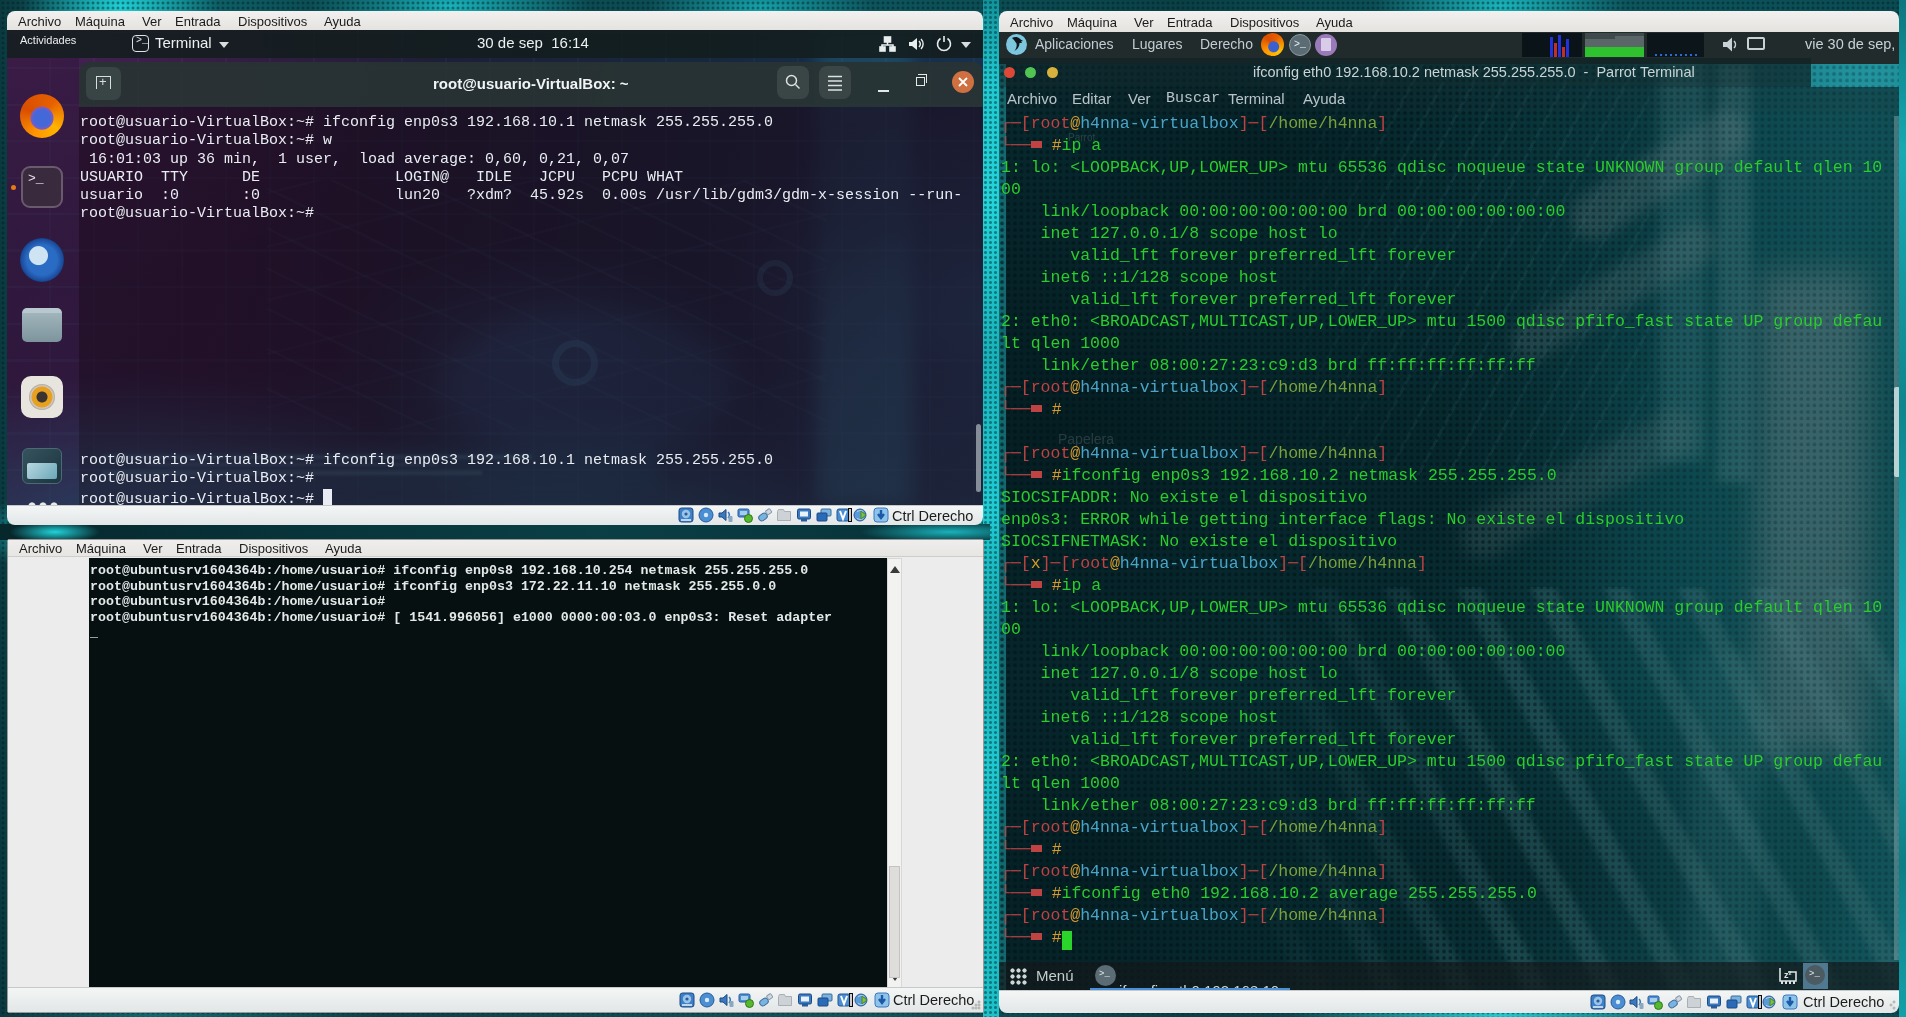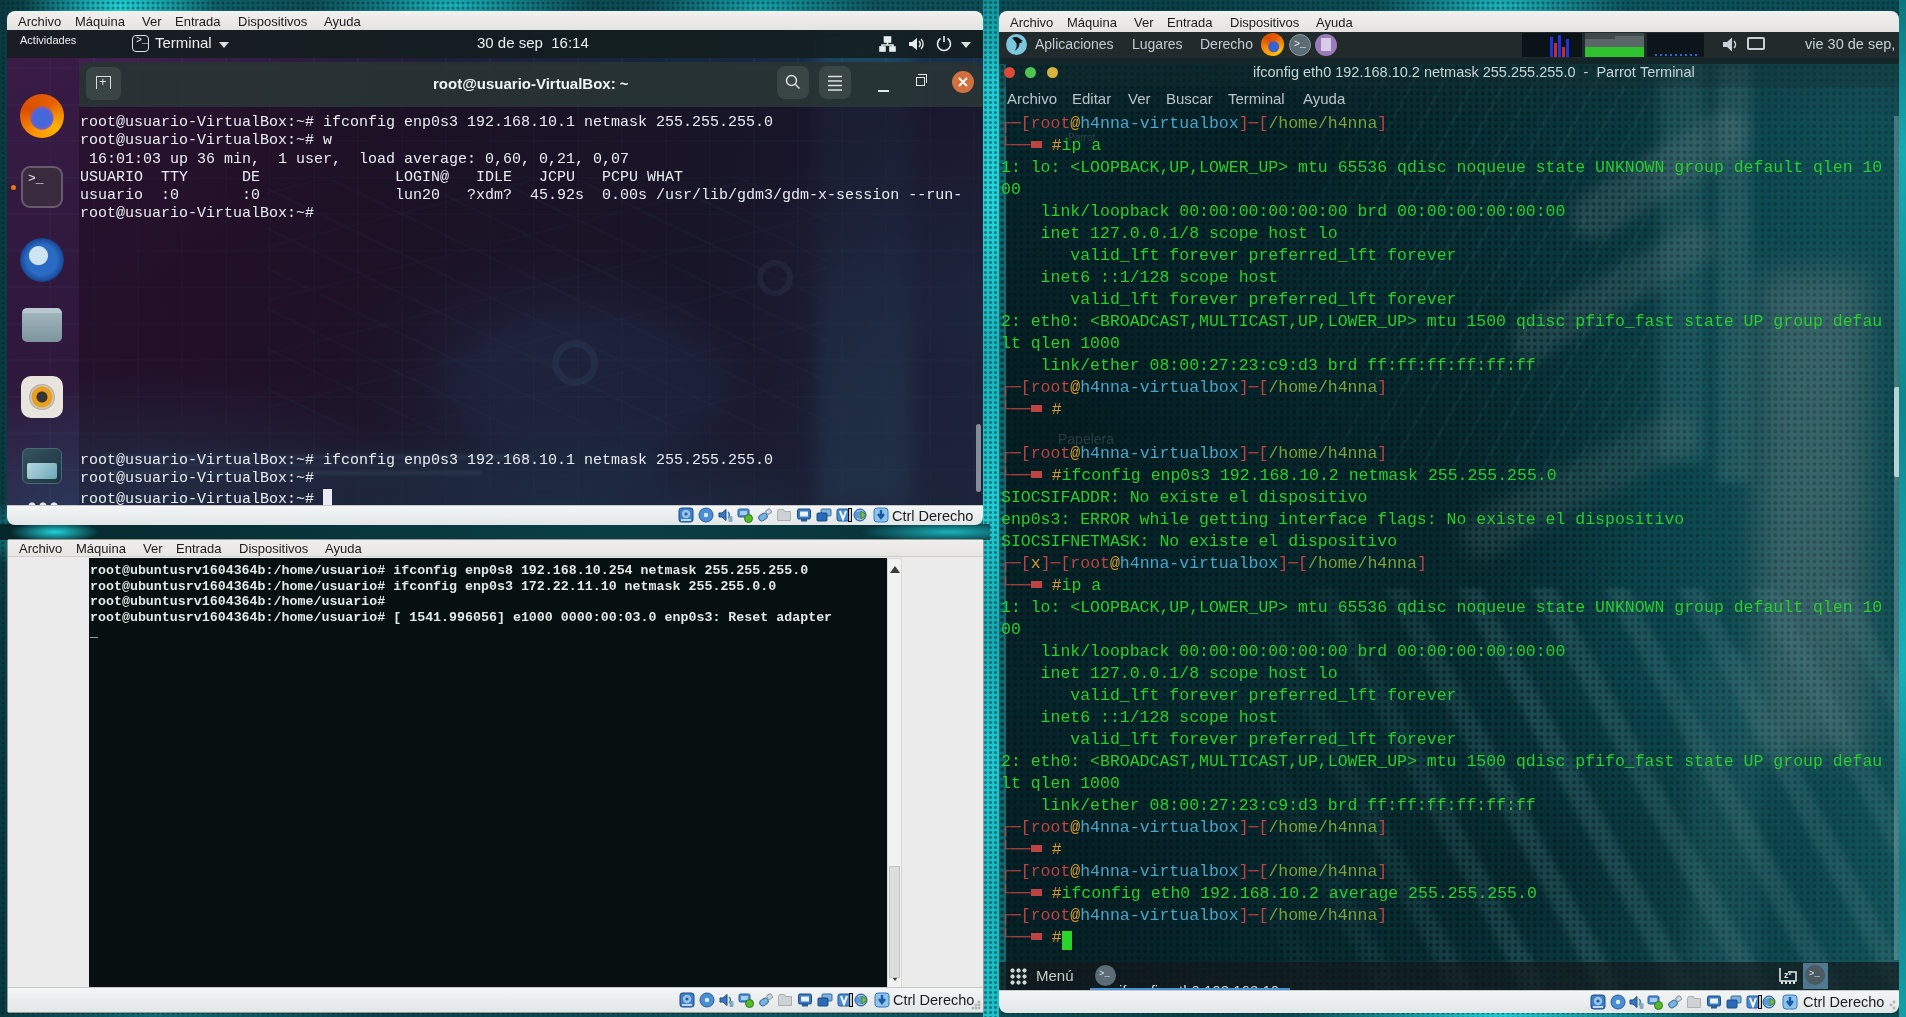--- a/index.html
+++ b/index.html
@@ -408,32 +408,32 @@
           repeating-linear-gradient(90deg,#2a6ad8 0 2px, rgba(0,0,0,0) 2px 5px);"></div>
       </div>
       <svg class="abs" style="left:723px;top:4px;" width="19" height="17" viewBox="0 0 19 17">
           <path d="M1 6h4l5-4.5v14L5 11H1z" fill="#c8d2d6"></path>
           <path d="M12 5a5 5 0 0 1 0 7" stroke="#c8d2d6" stroke-width="1.6" fill="none"></path>
         </svg>
       <div class="abs" style="left:748px;top:5px;width:18px;height:13px;border:2.4px solid #c8d2d6;border-radius:2px;"></div>
       <span class="abs" style="left:766px;top:4px;font-size:14.5px;color:#c6d2d8;white-space:nowrap;margin-left:40px;">vie 30 de sep, 16:04</span>
     </div>
 
-    <div class="abs" style="left:0;top:26px;width:900px;height:29px;background:rgba(14,34,38,.72);">
+    <div class="abs" style="left:0;top:26px;width:812px;height:29px;background:rgba(14,34,38,.72);">
       <div class="abs" style="left:5px;top:9px;width:11px;height:11px;border-radius:50%;background:#dd4837;"></div>
       <div class="abs" style="left:26px;top:9px;width:11px;height:11px;border-radius:50%;background:#52c452;"></div>
       <div class="abs" style="left:48px;top:9px;width:11px;height:11px;border-radius:50%;background:#d8b23c;"></div>
       <span class="abs" style="left:254px;top:6px;font-size:14.5px;color:#c8d4d6;white-space:nowrap;">ifconfig&nbsp;eth0&nbsp;192.168.10.2&nbsp;netmask&nbsp;255.255.255.0&nbsp;&nbsp;-&nbsp;&nbsp;Parrot&nbsp;Terminal</span>
     </div>
 
     <div class="abs" style="left:0;top:55px;width:900px;height:25px;background:rgba(8,26,30,.58);color:#b8c4c8;font-size:15px;">
       <span class="abs" style="left:8px;top:3px;">Archivo</span>
         <span class="abs" style="left:73px;top:3px;">Editar</span>
       <span class="abs" style="left:129px;top:3px;">Ver</span>
-        <span class="abs" style="left:167px;top:3px;">Buscar</span>
+        <span class="abs" style="left:167px;top:3px;font-family:Liberation Mono, monospace;">Buscar</span>
       <span class="abs" style="left:229px;top:3px;">Terminal</span>
         <span class="abs" style="left:304px;top:3px;">Ayuda</span>
     </div>
 
     <div class="abs" style="left:0;top:80px;width:900px;height:850px;background:rgba(3,24,28,.55);"></div>
     <div class="abs" style="left:895px;top:84px;width:6px;height:844px;background:rgba(170,200,205,.35);"></div>
     <div class="abs" style="left:895px;top:355px;width:6px;height:90px;background:rgba(225,240,242,.75);border-radius:2px;"></div>
     <pre class="mono abs" id="pterm" style="left:2px;top:81px;font-size:16.5px;line-height:22px;color:#2bcc2b;"><i class="r">┌─[root</i><i class="y">@</i><i class="b">h4nna-virtualbox</i><i class="r">]─[</i><i class="p">/home/h4nna</i><i class="r">]</i>
 <i class="r">└──</i><i class="arrw"></i> <i class="y">#</i><i class="g">ip a</i>
 1: lo: &lt;LOOPBACK,UP,LOWER_UP&gt; mtu 65536 qdisc noqueue state UNKNOWN group default qlen 10

